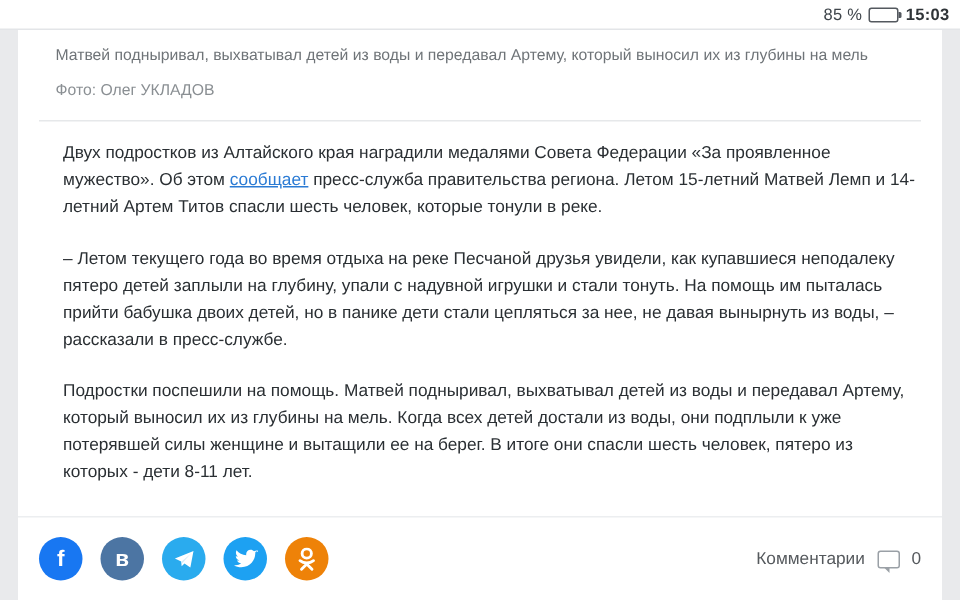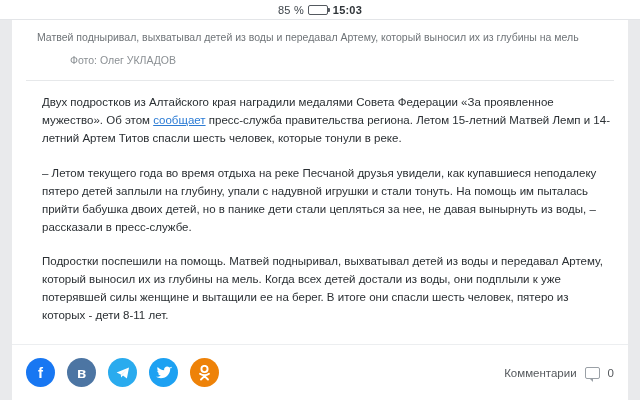--- a/index.html
+++ b/index.html
@@ -15,21 +15,21 @@
     width: 640px; height: 400px;
     background: #e9eaec;
   }
 
   
   .statusbar {
     height: 20px;
     background: #ffffff;
     display: flex;
     align-items: center;
-    justify-content: center;
+    justify-content: flex-end;
     padding: 0 7px;
     font-size: 11px;
     color: #40464c;
     border-bottom: 1px solid #e3e5e8;
   }
   .statusbar .battery-pct {
     font-size: 11px;
     color: #3f454b;
     margin-right: 4px;
     letter-spacing: 0.2px;
@@ -84,21 +84,20 @@
   .caption {
     font-size: 10.5px;
     color: #6f7478;
     line-height: 14px;
   }
   .photo-credit {
     font-size: 10.5px;
     color: #8a8f93;
     margin-top: 9px;
     line-height: 14px;
-    margin-left: 33px;
   }
   .divider {
     margin: 13px 14px 0 14px;
     height: 1px;
     background: #e6e8ea;
   }
 
   .article {
     padding: 12px 14px 0 30px;
   }

